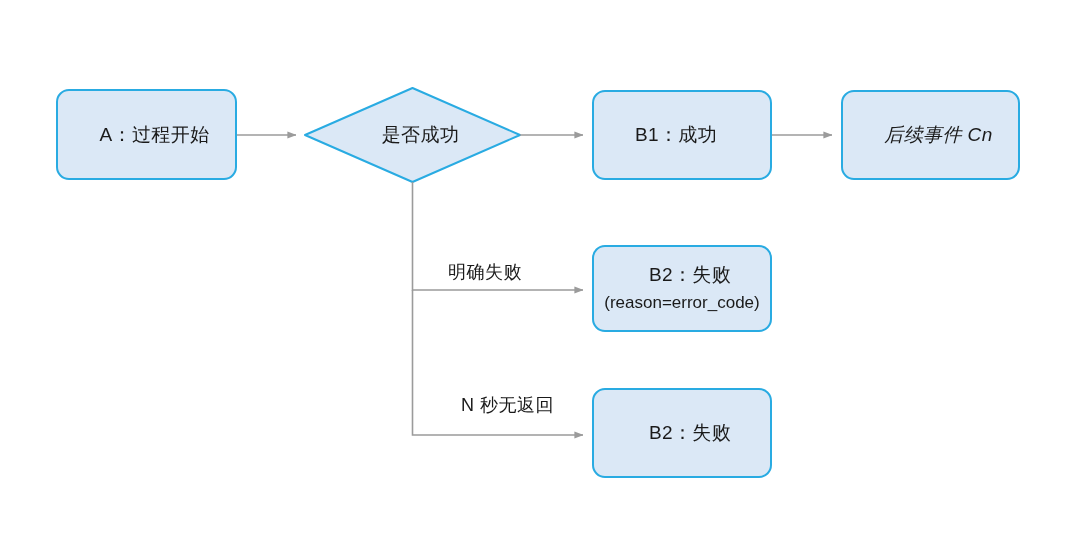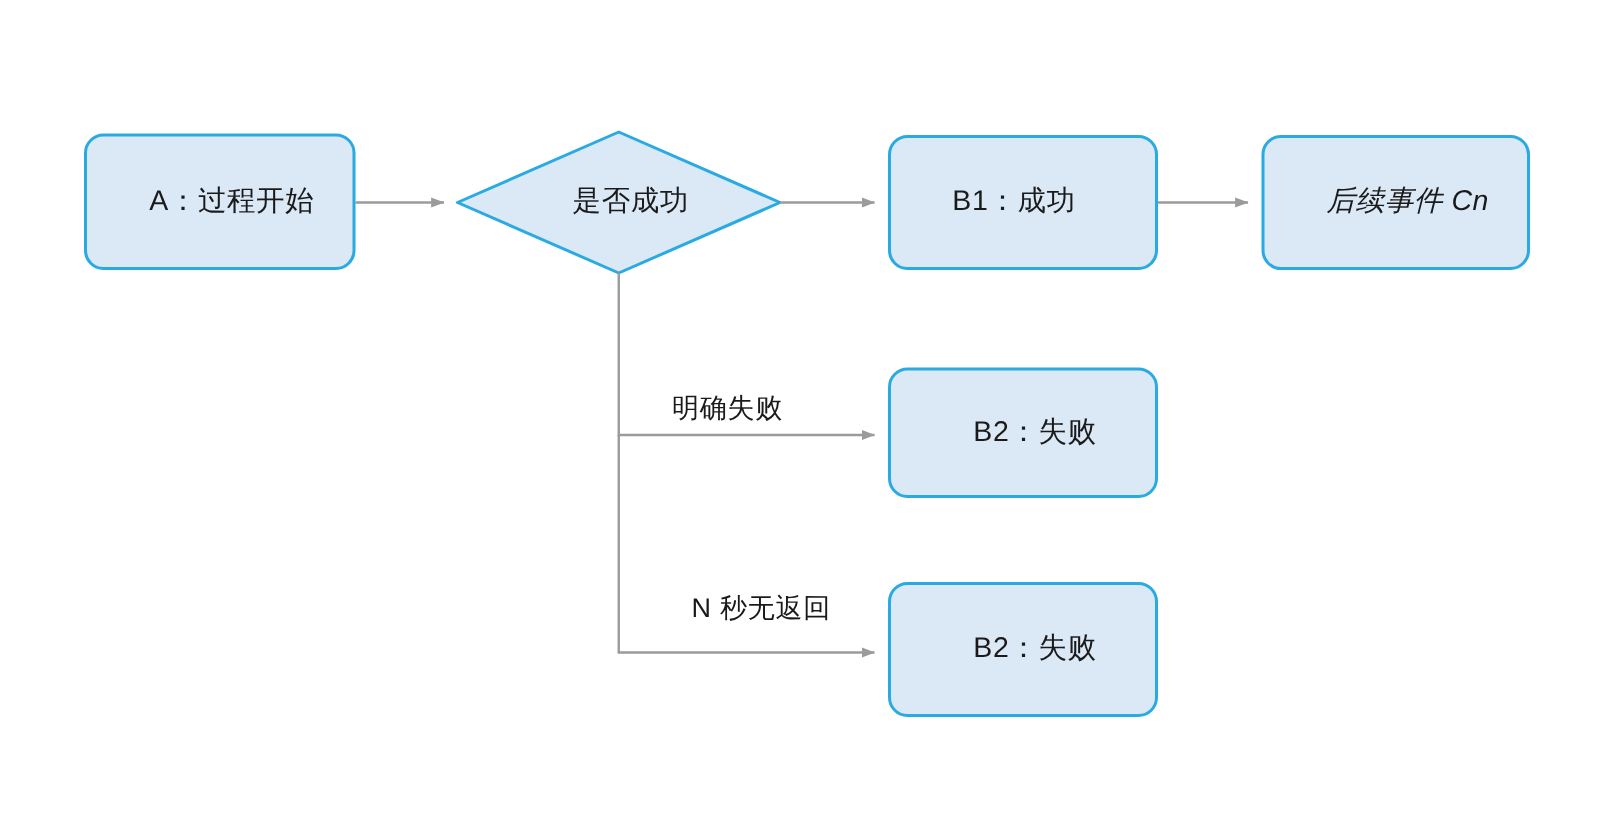--- a/index.html
+++ b/index.html
@@ -100,20 +100,21 @@
 <div class="node-label" style="left:592px; top:90px; width:152px; height:90px;">
   <span class="lbl-main">B1：成功</span>
 </div>
 
 <div class="node-label" style="left:841px; top:90px; width:179px; height:90px;font-style:italic;">
   <span class="lbl-main">后续事件 Cn</span>
 </div>
 
 <div class="node-label" style="left:582px; top:245px; width:200px; height:87px;">
   <span class="lbl-main">B2：失败</span>
+  <span class="lbl-sub">(reason=error_code)</span>
 </div>
 
 <div class="node-label" style="left:582px; top:388px; width:200px; height:90px;">
   <span class="lbl-main">B2：失败</span>
 </div>
 
 <div class="edge-label" style="left:435px; top:260px;margin-left:13px;">明确失败</div>
 
 <div class="edge-label" style="left:461px; top:393px;">N 秒无返回</div>
 

